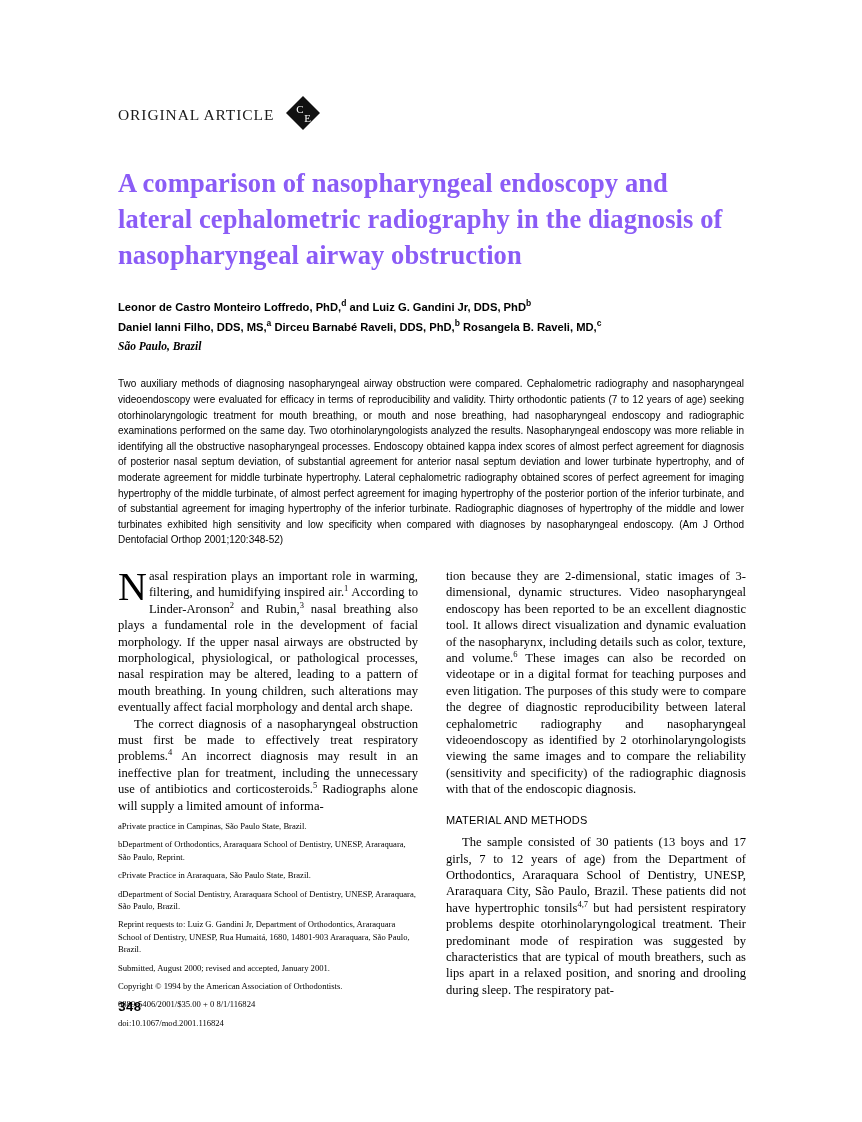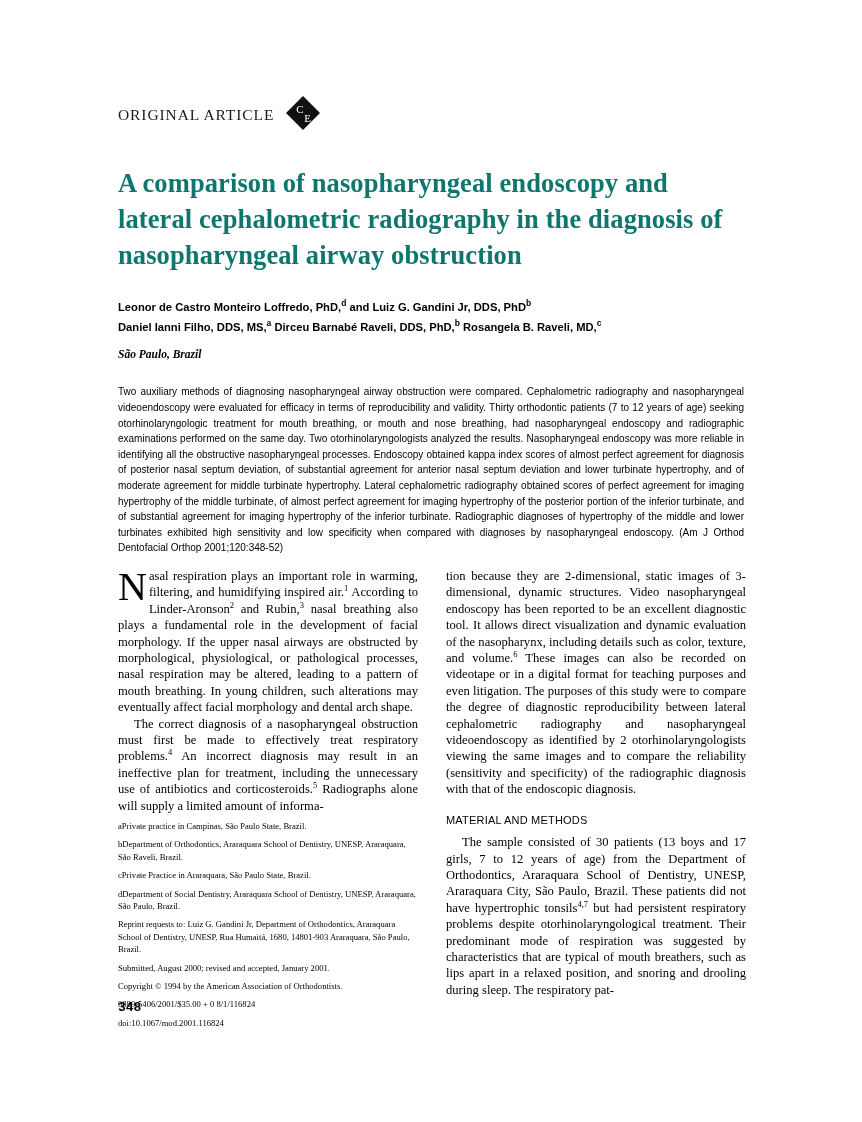--- a/index.html
+++ b/index.html
@@ -71,36 +71,36 @@
     color: #ffffff;
     font-family: "Liberation Serif", serif;
   }
 
   
   .title {
     margin-top: 30px;
     font-family: "Liberation Serif", serif;
     font-size: 26.5px;
     line-height: 36px;
-    color: #0f766e;
+    color: #8b5cf6;
     letter-spacing: 0.1px;
   }
 
   
   .authors {
     margin-top: 22px;
     font-family: "Liberation Sans", sans-serif;
     font-size: 11.2px;
     font-weight: bold;
     line-height: 16px;
     color: #000000;
   }
   .authors sup { font-weight: bold; font-size: 8.5px; }
   .affil-city {
-    margin-top: 12px;
+    margin-top: 4px;
     font-family: "Liberation Serif", serif;
     font-style: italic;
     font-size: 11.5px;
   }
 
   
   .abstract {
     margin-top: 22px;
     font-family: "Liberation Sans", sans-serif;
     font-size: 10px;
@@ -217,21 +217,21 @@
         <p>tion because they are 2-dimensional, static images of 3-dimensional, dynamic structures. Video nasopharyngeal endoscopy has been reported to be an excellent diagnostic tool. It allows direct visualization and dynamic evaluation of the nasopharynx, including details such as color, texture, and volume.<sup>6</sup> These images can also be recorded on videotape or in a digital format for teaching purposes and even litigation. The purposes of this study were to compare the degree of diagnostic reproducibility between lateral cephalometric radiography and nasopharyngeal videoendoscopy as identified by 2 otorhinolaryngologists viewing the same images and to compare the reliability (sensitivity and specificity) of the radiographic diagnosis with that of the endoscopic diagnosis.</p>
         <div class="section-head">MATERIAL AND METHODS</div>
         <p class="indent">The sample consisted of 30 patients (13 boys and 17 girls, 7 to 12 years of age) from the Department of Orthodontics, Araraquara School of Dentistry, UNESP, Araraquara City, São Paulo, Brazil. These patients did not have hypertrophic tonsils<sup>4,7</sup> but had persistent respiratory problems despite otorhinolaryngological treatment. Their predominant mode of respiration was suggested by characteristics that are typical of mouth breathers, such as lips apart in a relaxed position, and snoring and drooling during sleep. The respiratory pat-</p>
       </div>
     </div>
   </div>
 
   <div class="footnotes">
 
     <p>aPrivate practice in Campinas, São Paulo State, Brazil.</p>
-    <p>bDepartment of Orthodontics, Araraquara School of Dentistry, UNESP, Araraquara, São Raveli, Brazil.</p>
+    <p>bDepartment of Orthodontics, Araraquara School of Dentistry, UNESP, Araraquara, São Paulo, Reprint.</p>
     <p>cPrivate Practice in Araraquara, São Paulo State, Brazil.</p>
     <p>dDepartment of Social Dentistry, Araraquara School of Dentistry, UNESP, Araraquara, São Paulo, Brazil.</p>
     <p>Reprint requests to: Luiz G. Gandini Jr, Department of Orthodontics, Araraquara School of Dentistry, UNESP, Rua Humaitá, 1680, 14801-903 Araraquara, São Paulo, Brazil.</p>
     <p>Submitted, August 2000; revised and accepted, January 2001.</p>
     <p>Copyright © 1994 by the American Association of Orthodontists.</p>
     <p>0889-5406/2001/$35.00 + 0   8/1/116824</p>
     <p>doi:10.1067/mod.2001.116824</p>
   </div>
 
   <div class="pagenum">348</div>

